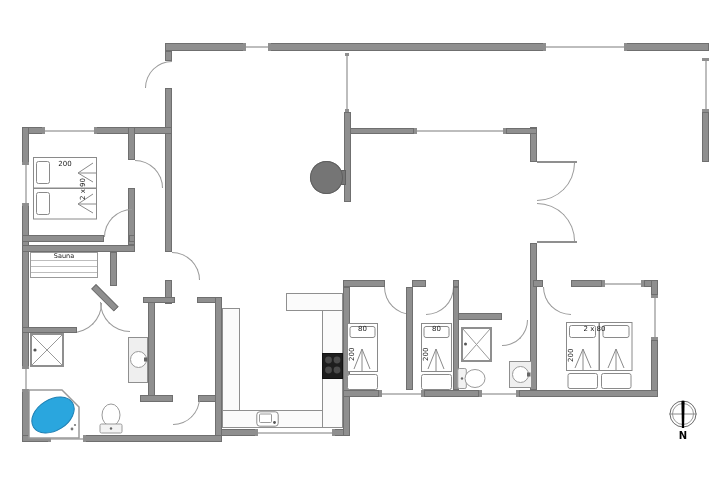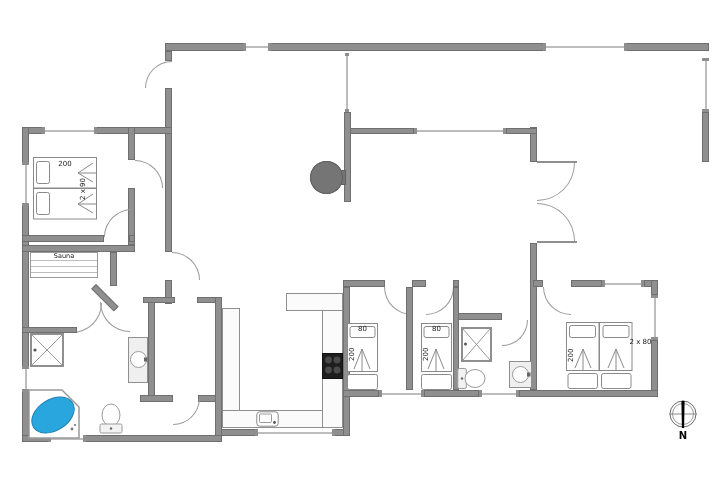--- a/index.html
+++ b/index.html
@@ -297,21 +297,21 @@
         <rect x="37" y="3.5" width="26" height="12" rx="2"></rect>
         <polyline points="9,46 17,27 25,46" fill="none"></polyline>
         <line x1="17" y1="27" x2="17" y2="49"></line>
         <polyline points="42,46 50,27 58,46" fill="none"></polyline>
         <line x1="50" y1="27" x2="50" y2="49"></line>
         <rect x="2" y="51.5" width="29.5" height="15" rx="2"></rect>
         <rect x="35.5" y="51.5" width="29.5" height="15" rx="2"></rect>
       </g>
     </svg>
   </div>
-  <div class="lbl" style="left:566px;top:338px;width:57px;margin-left:46px;">2 x 80</div>
+  <div class="lbl" style="left:566px;top:325px;width:57px;">2 x 80</div>
   <div class="vlbl" style="left:568px;top:341px;height:28px;">200</div>
 
   <div class="fx" style="left:662px;top:397px;">
     <svg width="42" height="44" viewBox="0 0 42 44">
       <circle cx="21" cy="17" r="13" fill="none" stroke="#6a6a6a"></circle>
       <circle cx="21" cy="17" r="10.5" fill="none" stroke="#9a9a9a"></circle>
       <line x1="7" y1="17" x2="35" y2="17" stroke="#8a8a8a"></line>
       <line x1="21" y1="3" x2="21" y2="31" stroke="#8a8a8a"></line>
       <polygon points="19.4,4 22.6,4 22.1,31 19.9,31" fill="#000"></polygon>
       <text x="21" y="42" text-anchor="middle" font-size="10" font-weight="bold" font-family="DejaVu Sans, sans-serif" fill="#000">N</text>

